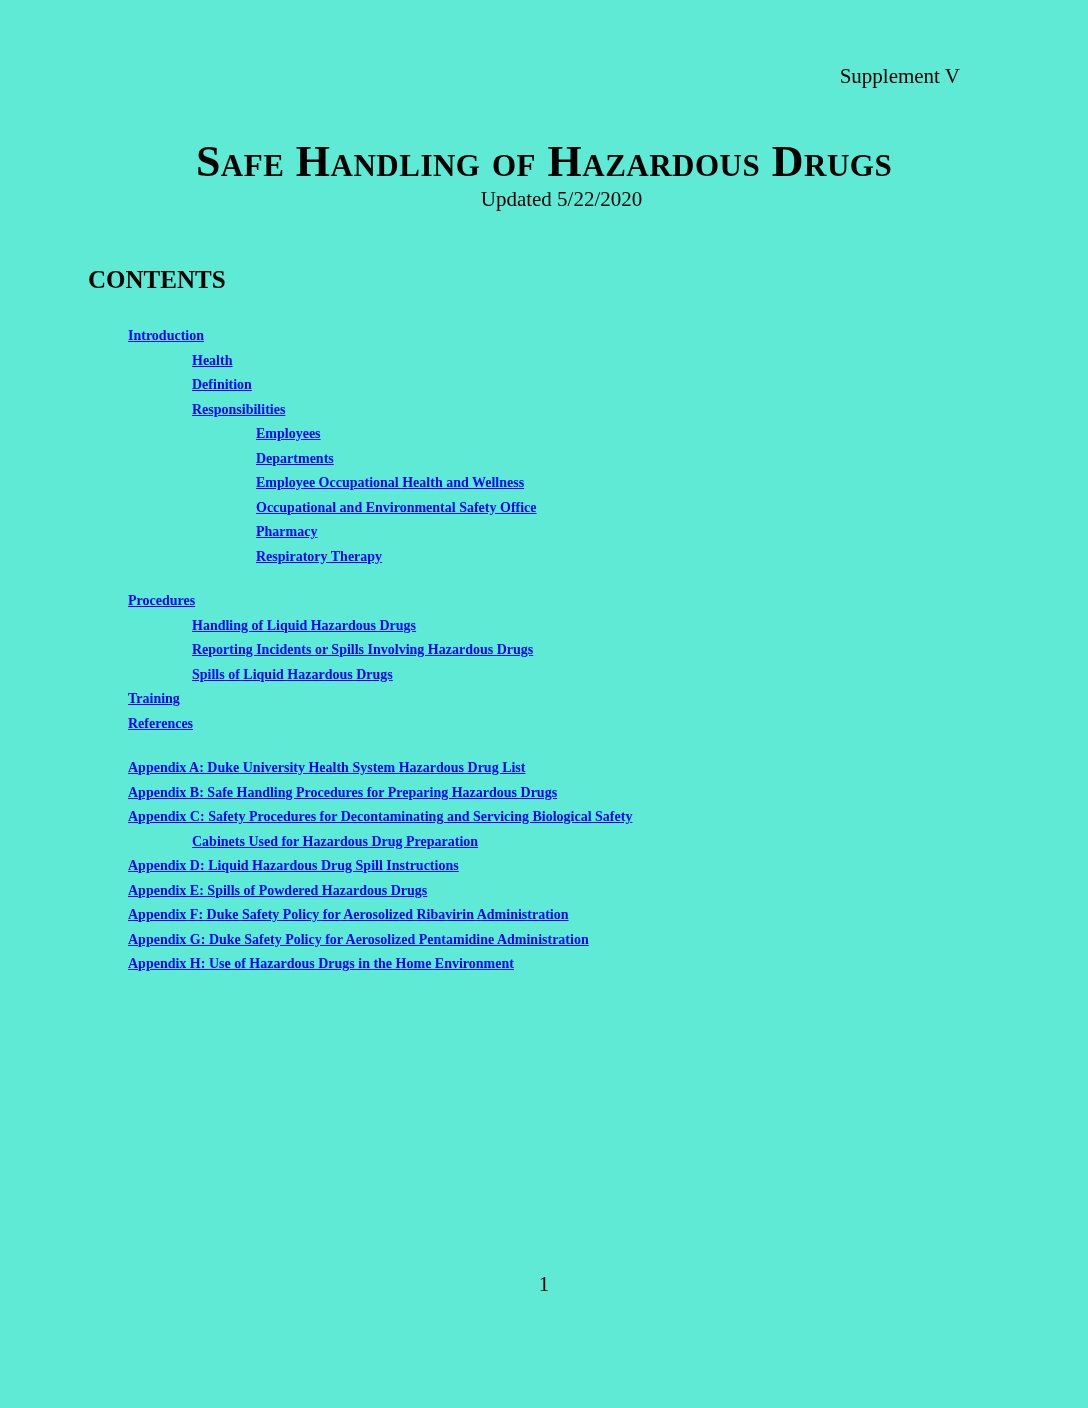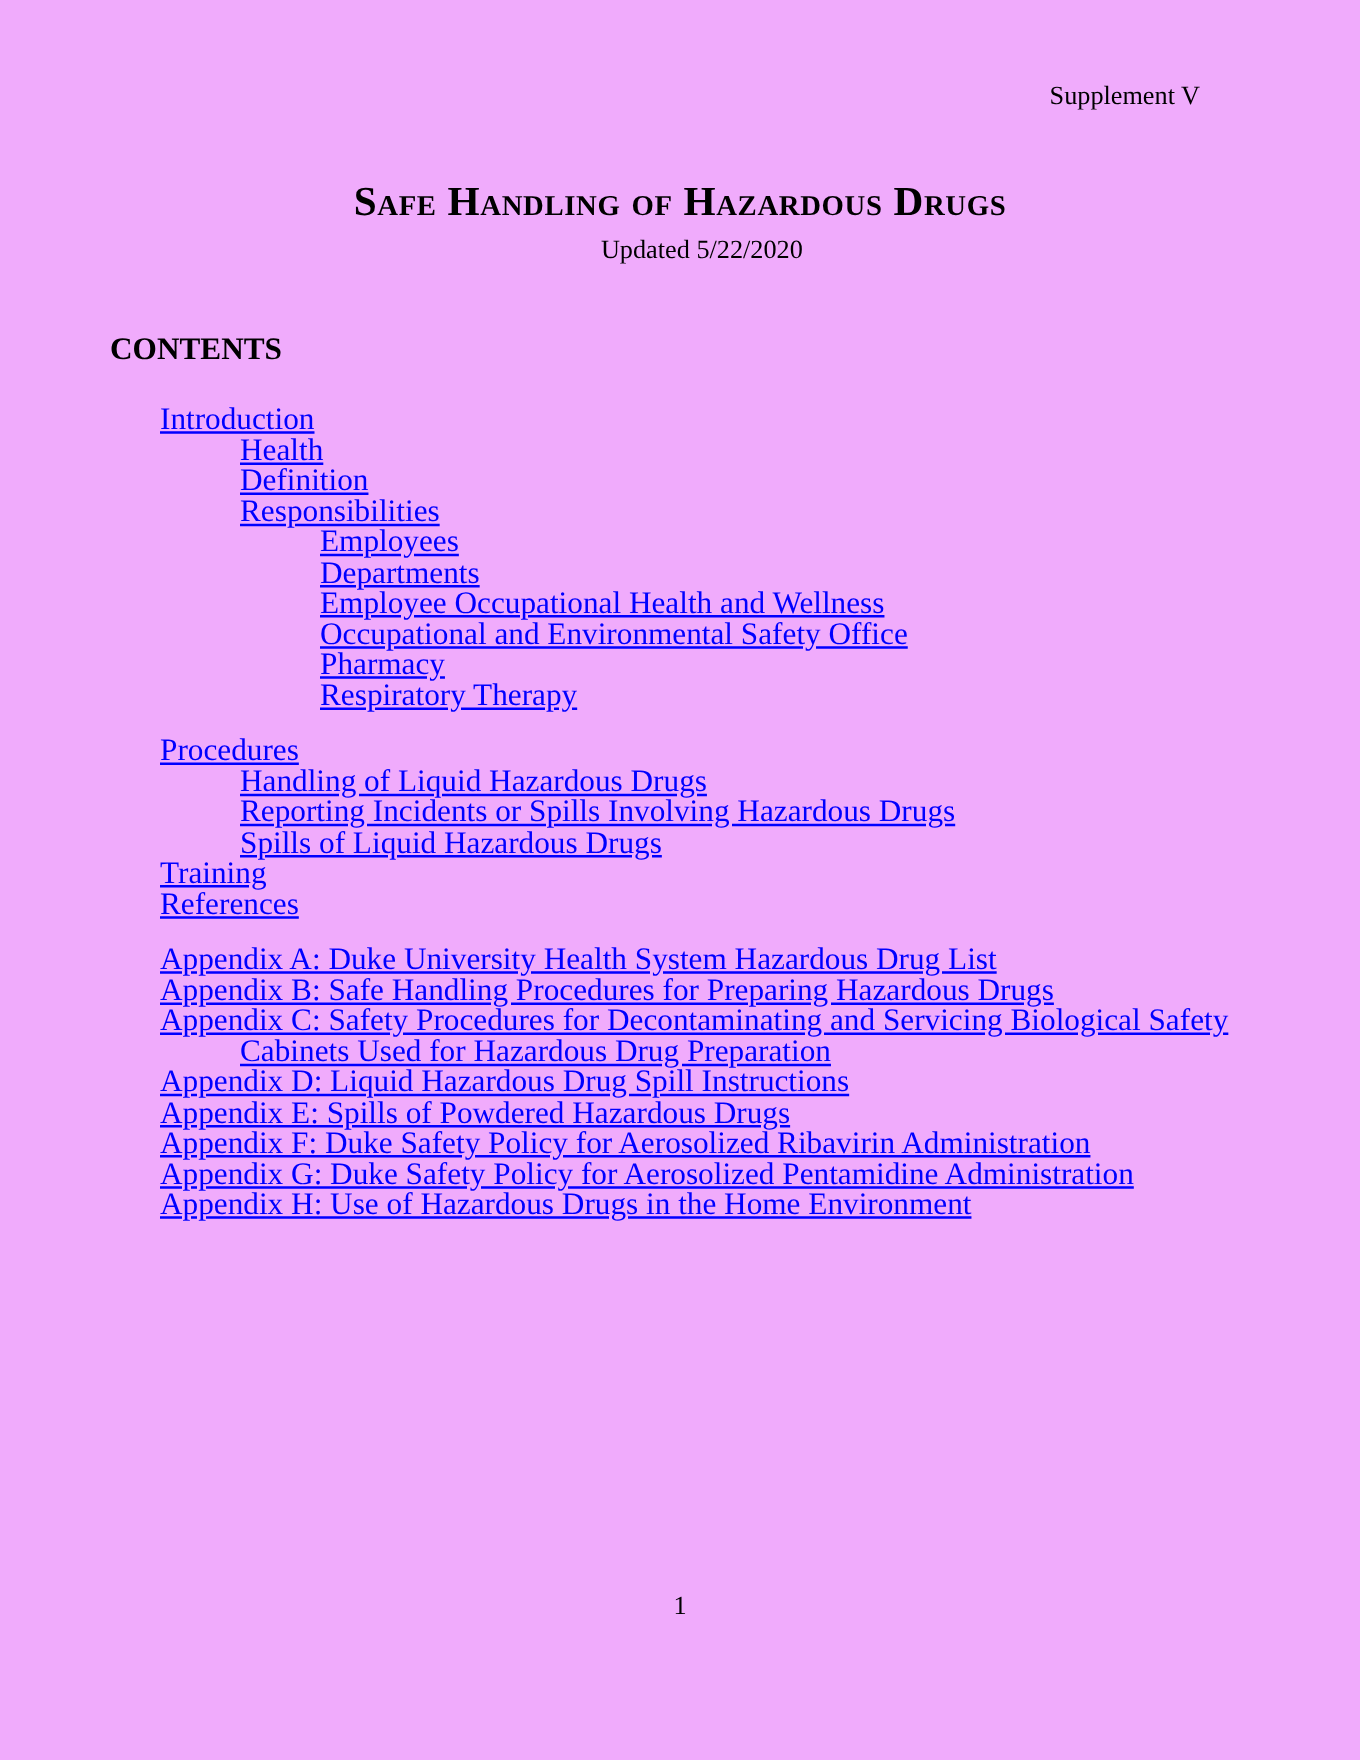--- a/index.html
+++ b/index.html
@@ -2,41 +2,41 @@
 <html><head>
 <meta charset="utf-8">
 <style>
   * { margin: 0; padding: 0; box-sizing: border-box; }
   html, body { background: #888; }
   .page {
     position: relative;
     width: 1088px;
     height: 1408px;
     margin: 0 auto;
-    background: #f0abfc;
+    background: #5eead4;
     color: #000000;
     font-family: "Liberation Serif", "DejaVu Serif", serif;
     overflow: hidden;
   }
   .supplement {
     position: absolute;
     top: 64px;
     right: 128px;
     font-size: 21px;
     line-height: 25px;
   }
   .title-block {
     position: absolute;
     top: 143px;
     left: 0;
     width: 100%;
     text-align: center;
   }
   .doc-title {
-    font-size: 33px;
+    font-size: 44px;
     font-weight: bold;
     font-variant: small-caps;
     line-height: 38px;
     letter-spacing: 0.5px;
   }
   .doc-updated {
     font-size: 21px;
     line-height: 25px;
     margin-top: 6px;
     padding-left: 35px;
@@ -47,22 +47,23 @@
     left: 88px;
     font-size: 25px;
     font-weight: bold;
     line-height: 29px;
   }
   .toc {
     position: absolute;
     top: 324px;
     left: 0;
     right: 0;
-    font-size: 25px;
+    font-size: 14px;
     line-height: 24.5px;
+    font-weight: bold;
   }
   .toc-section + .toc-section { margin-top: 20px; }
   .toc-line { white-space: nowrap; }
   .ind1 { margin-left: 128px; }
   .ind2 { margin-left: 192px; }
   .ind3 { margin-left: 256px; }
   a.toc-link {
     color: #0000FF;
     text-decoration: underline;
     cursor: pointer;

